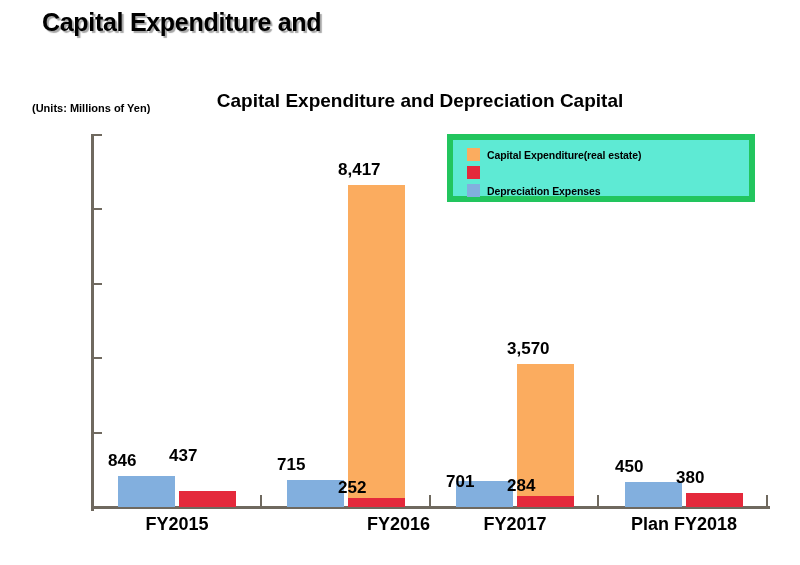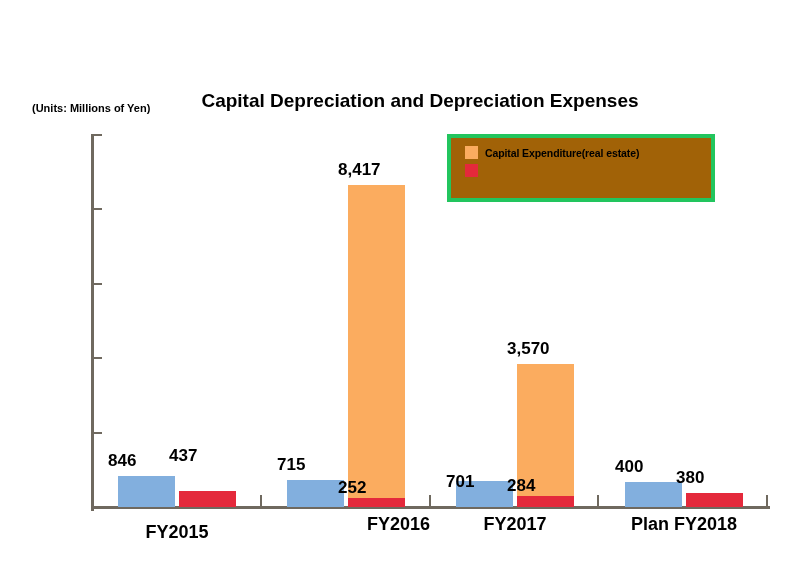--- a/index.html
+++ b/index.html
@@ -16,83 +16,88 @@
   }
   #units-label{
     position:absolute;left:32px;top:102px;
     font-size:11px;font-weight:bold;white-space:nowrap;
   }
   #chart-title{
     position:absolute;left:92px;top:90px;width:656px;
     font-size:19px;font-weight:bold;text-align:center;white-space:nowrap;
   }
   #legend{
-    position:absolute;left:447px;top:134px;width:268px;height:68px;
-    box-sizing:border-box;border:4px solid #22c55e;background:#a16207;
+    position:absolute;left:447px;top:134px;width:308px;height:68px;
+    box-sizing:border-box;border:6px solid #22c55e;background:#5eead4;
     padding:8px 0 0 14px;
   }
   .legend-item{display:flex;align-items:center;gap:7px;margin-bottom:5px;}
   .swatch{width:13px;height:13px;flex:0 0 13px;}
   .legend-label{font-size:10.5px;font-weight:bold;letter-spacing:-0.1px;white-space:nowrap;}
   .num{font-weight:bold;font-size:17px;white-space:nowrap;}
   .cat{font-weight:bold;font-size:18px;text-align:center;white-space:nowrap;}
 </style>
 </head>
 <body>
 
 <div id="page">
 
   <div id="main-title">
+    <div>Capital Expenditure and</div>
   </div>
 
   <div id="units-label">(Units: Millions of Yen)</div>
 
-  <div id="chart-title">Capital Depreciation and Depreciation Expenses</div>
+  <div id="chart-title">Capital Expenditure and Depreciation Capital</div>
 
   <div id="legend">
     <div class="legend-item">
       <span class="swatch" style="background: rgb(251, 172, 95);"></span>
       <span class="legend-label">Capital Expenditure(real estate)</span>
     </div>
     <div class="legend-item">
       <span class="swatch" style="background: rgb(228, 41, 59);"></span>
+    </div>
+    <div class="legend-item">
+      <span class="swatch" style="background: rgb(130, 175, 222);"></span>
+      <span class="legend-label">Depreciation Expenses</span>
     </div>
   </div>
 
   <div id="plot">
       <div class="abs" style="left: 91px; top: 134px; width: 3px; height: 377px; background: rgb(111, 105, 95);"></div>
       <div class="abs" style="left: 91px; top: 506px; width: 679px; height: 3px; background: rgb(111, 105, 95);"></div>
       <div class="abs" style="left: 94px; top: 432px; width: 8px; height: 2px; background: rgb(111, 105, 95);"></div>
       <div class="abs" style="left: 94px; top: 357px; width: 8px; height: 2px; background: rgb(111, 105, 95);"></div>
       <div class="abs" style="left: 94px; top: 283px; width: 8px; height: 2px; background: rgb(111, 105, 95);"></div>
       <div class="abs" style="left: 94px; top: 208px; width: 8px; height: 2px; background: rgb(111, 105, 95);"></div>
       <div class="abs" style="left: 94px; top: 134px; width: 8px; height: 2px; background: rgb(111, 105, 95);"></div>
       <div class="abs" style="left: 260px; top: 495px; width: 2px; height: 11px; background: rgb(111, 105, 95);"></div>
       <div class="abs" style="left: 429px; top: 495px; width: 2px; height: 11px; background: rgb(111, 105, 95);"></div>
       <div class="abs" style="left: 597px; top: 495px; width: 2px; height: 11px; background: rgb(111, 105, 95);"></div>
       <div class="abs" style="left: 766px; top: 495px; width: 2px; height: 11px; background: rgb(111, 105, 95);"></div>
       <div class="abs" style="left: 118px; top: 476px; width: 57px; height: 31px; background: rgb(130, 175, 222);"></div>
       <div class="num abs" style="left: 108px; top: 451px; width: 77px;">846</div>
       <div class="abs" style="left: 179px; top: 491px; width: 57px; height: 16px; background: rgb(228, 41, 59);"></div>
       <div class="num abs" style="left: 169px; top: 446px; width: 77px;">437</div>
-      <div class="cat abs" style="left: 93px; top: 514px; width: 168px; margin-top: 8px;">FY2015</div>
+      <div class="cat abs" style="left: 93px; top: 514px; width: 168px;">FY2015</div>
       <div class="abs" style="left: 287px; top: 480px; width: 57px; height: 27px; background: rgb(130, 175, 222);"></div>
       <div class="num abs" style="left: 277px; top: 455px; width: 77px;">715</div>
       <div class="abs" style="left: 348px; top: 185px; width: 57px; height: 313px; background: rgb(251, 172, 95);"></div>
       <div class="num abs" style="left: 338px; top: 160px; width: 77px;">8,417</div>
       <div class="abs" style="left: 348px; top: 498px; width: 57px; height: 9px; background: rgb(228, 41, 59);"></div>
       <div class="num abs" style="left: 338px; top: 478px; width: 77px;">252</div>
       <div class="cat abs" style="left: 262px; top: 514px; width: 168px; text-align: right;">FY2016</div>
       <div class="abs" style="left: 456px; top: 481px; width: 57px; height: 26px; background: rgb(130, 175, 222);"></div>
       <div class="num abs" style="left: 446px; top: 472px; width: 77px;">701</div>
       <div class="abs" style="left: 517px; top: 364px; width: 57px; height: 133px; background: rgb(251, 172, 95);"></div>
       <div class="num abs" style="left: 507px; top: 339px; width: 77px;">3,570</div>
       <div class="abs" style="left: 517px; top: 496px; width: 57px; height: 11px; background: rgb(228, 41, 59);"></div>
       <div class="num abs" style="left: 507px; top: 476px; width: 77px;">284</div>
       <div class="cat abs" style="left: 431px; top: 514px; width: 168px;">FY2017</div>
       <div class="abs" style="left: 625px; top: 482px; width: 57px; height: 25px; background: rgb(130, 175, 222);"></div>
-      <div class="num abs" style="left: 615px; top: 457px; width: 77px;">400</div>
+      <div class="num abs" style="left: 615px; top: 457px; width: 77px;">450</div>
       <div class="abs" style="left: 686px; top: 493px; width: 57px; height: 14px; background: rgb(228, 41, 59);"></div>
       <div class="num abs" style="left: 676px; top: 468px; width: 77px;">380</div>
       <div class="cat abs" style="left: 600px; top: 514px; width: 168px;">Plan FY2018</div>
     </div>
 
 </div>
 
 </body></html>

